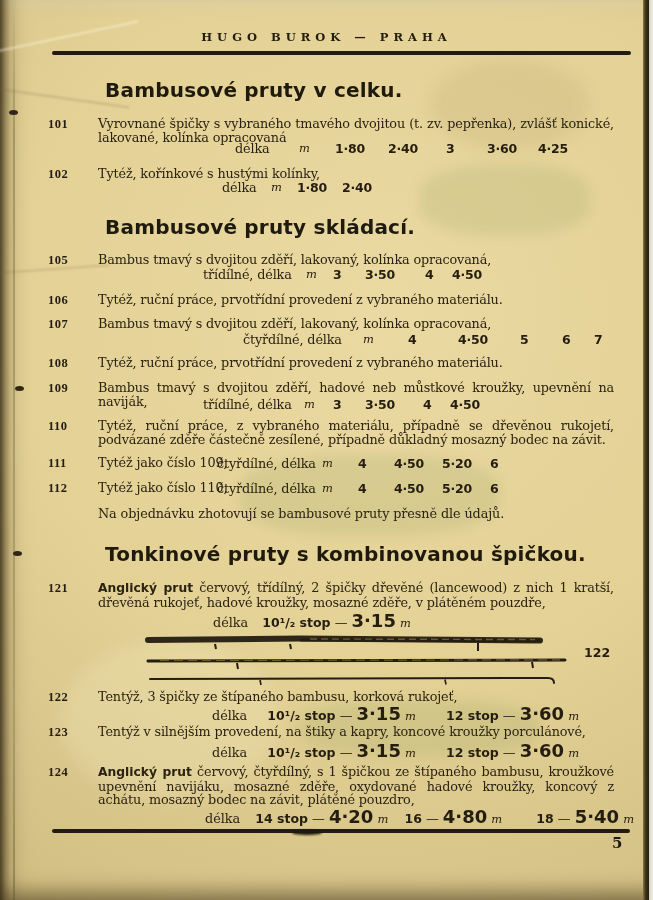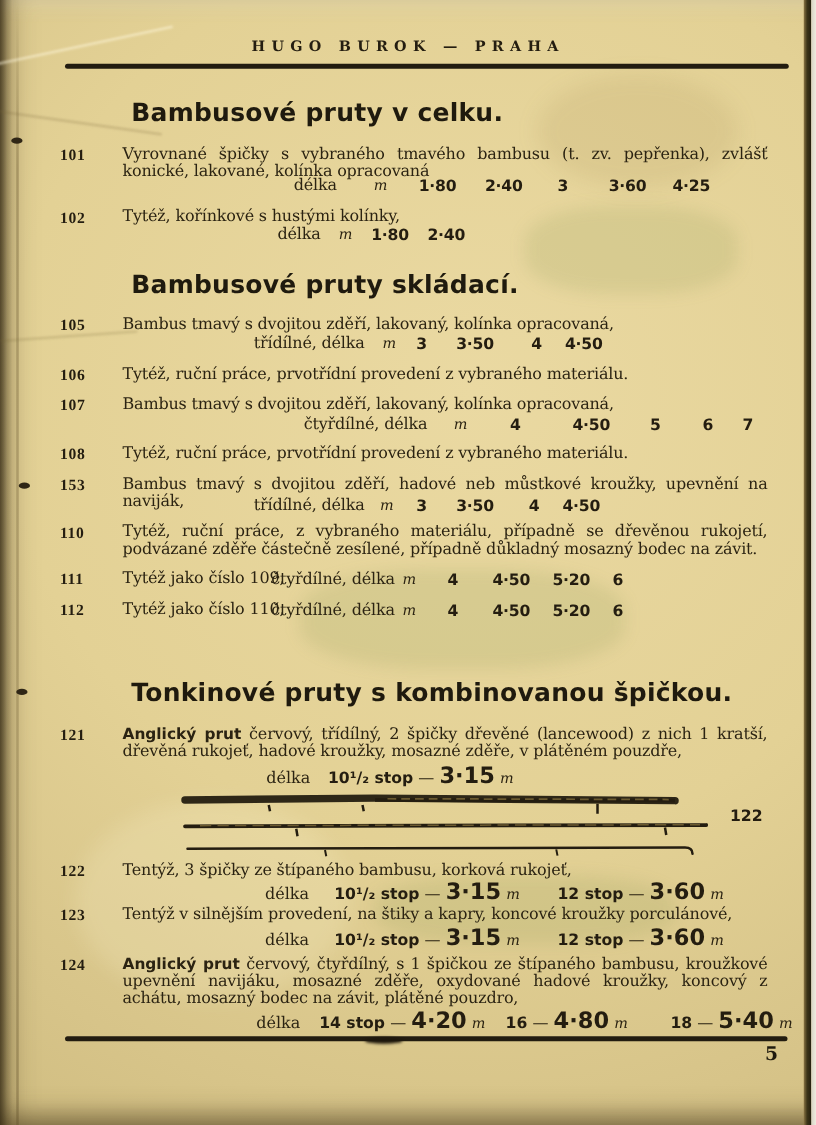--- a/index.html
+++ b/index.html
@@ -79,21 +79,21 @@
   <div class="ghost" style="left:240px;top:455px;width:260px;height:80px;"></div>
   <div class="ghost" style="left:300px;top:700px;width:240px;height:55px;"></div>
 
   <div class="brand">HUGO BUROK — PRAHA</div>
   <div class="rule" style="left:52px;top:51px;width:579px;height:4px;"></div>
 
   <div class="h" style="top:78px;">Bambusové pruty v celku.</div>
 
   <div class="item" style="top:117px;">
     <span class="num">101</span>
-    <div class="txt">Vyrovnané špičky s vybraného tmavého bambusu (t. zv. pepřenka), zvlášť konické, lakované, kolínka opracovaná</div>
+    <div class="txt">Vyrovnané špičky s vybraného tmavého dvojitou (t. zv. pepřenka), zvlášť konické, lakované, kolínka opracovaná</div>
   </div>
   <div class="price" style="top:141px;">
     <span class="plab" style="left:235px;">délka</span>
     <span class="punit" style="left:299px;">m</span>
     <span class="pval" style="left:335px;">1·80</span>
     <span class="pval" style="left:388px;">2·40</span>
     <span class="pval" style="left:446px;">3</span>
     <span class="pval" style="left:487px;">3·60</span>
     <span class="pval" style="left:538px;text-align:center;">4·25</span>
   </div>
@@ -142,21 +142,21 @@
     <span class="pval" style="left:562px;">6</span>
     <span class="pval" style="left:594px;">7</span>
   </div>
 
   <div class="item" style="top:356px;">
     <span class="num">108</span>
     <div class="txt">Tytéž, ruční práce, prvotřídní provedení z vybraného materiálu.</div>
   </div>
 
   <div class="item" style="top:381px;">
-    <span class="num">153</span>
+    <span class="num">109</span>
     <div class="txt">Bambus tmavý s dvojitou zděří, hadové neb můstkové kroužky, upevnění na naviják,</div>
   </div>
   <div class="price" style="top:397px;">
     <span class="plab" style="left:203px;">třídílné, délka</span>
     <span class="punit" style="left:304px;">m</span>
     <span class="pval" style="left:333px;">3</span>
     <span class="pval" style="left:365px;">3·50</span>
     <span class="pval" style="left:423px;">4</span>
     <span class="pval" style="left:450px;">4·50</span>
   </div>
@@ -185,20 +185,21 @@
   </div>
   <div class="price" style="top:481px;">
     <span class="plab" style="left:217px;">čtyřdílné, délka</span>
     <span class="punit" style="left:322px;">m</span>
     <span class="pval" style="left:358px;">4</span>
     <span class="pval" style="left:394px;">4·50</span>
     <span class="pval" style="left:442px;">5·20</span>
     <span class="pval" style="left:490px;">6</span>
   </div>
 
+  <div class="note" style="top:506px;">Na objednávku zhotovují se bambusové pruty přesně dle údajů.</div>
 
   <div class="h" style="top:542px;">Tonkinové pruty s kombinovanou špičkou.</div>
 
   <div class="item" style="top:581px;">
     <span class="num">121</span>
     <div class="txt"><span class="lead">Anglický prut</span> <span>červový, třídílný, 2 špičky dřevěné (lancewood) z nich 1 kratší, dřevěná rukojeť, hadové kroužky, mosazné zděře, v plátěném pouzdře,</span></div>
   </div>
   <div class="lenline" style="left:213px;top:610px;">
     <span>délka</span>
     <span class="frac" style="margin-left:10px;">10¹/₂ stop</span>

